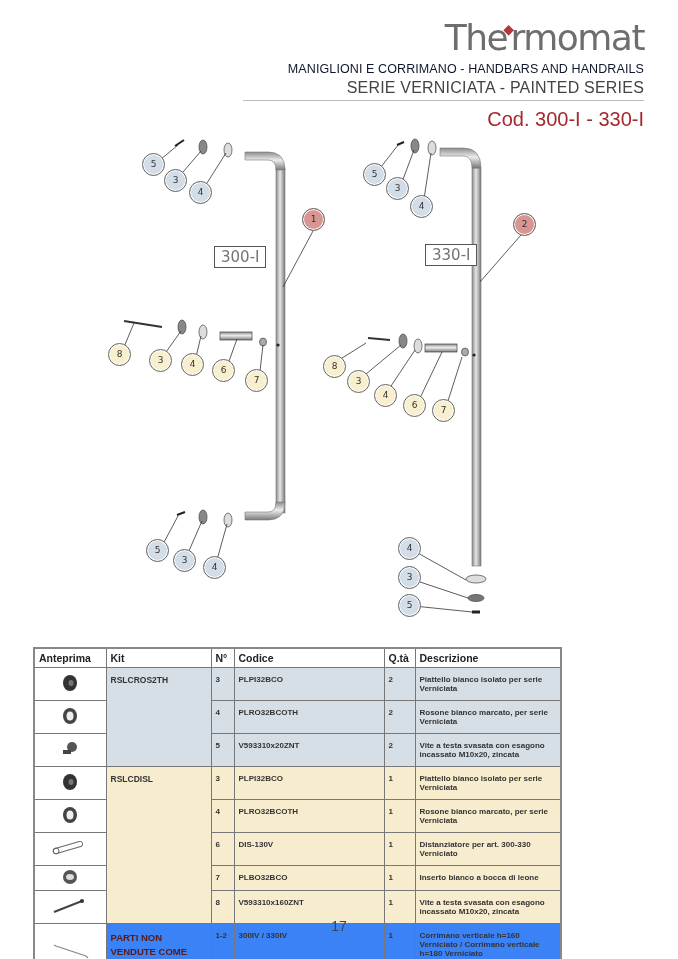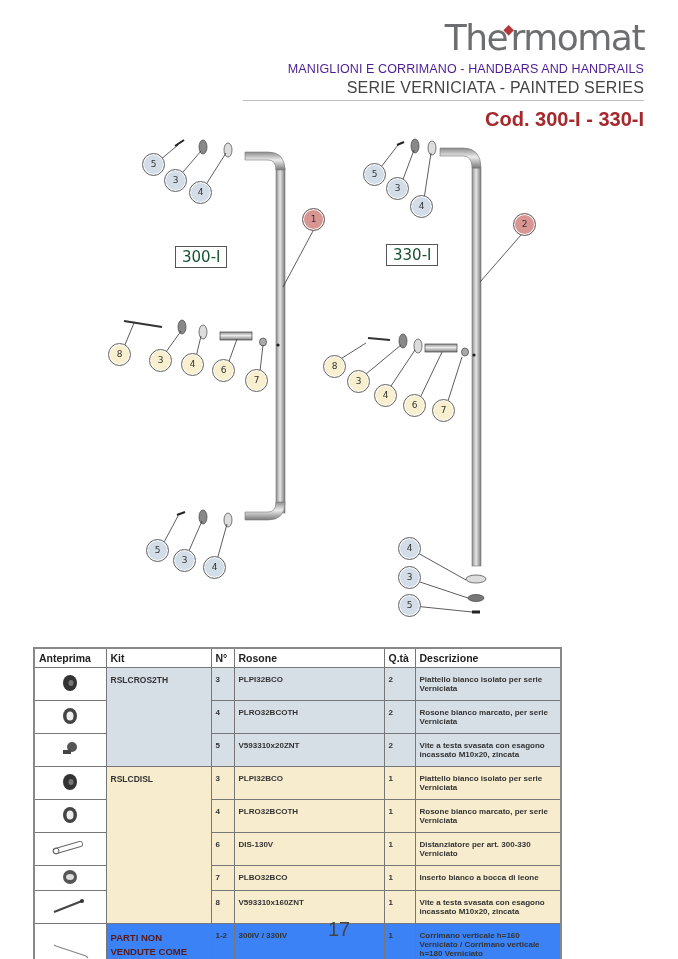--- a/index.html
+++ b/index.html
@@ -1,39 +1,39 @@
 <!DOCTYPE html>
 <html><head>
 <meta charset="utf-8">
 <style>
   * { box-sizing: border-box; margin: 0; padding: 0; }
   html, body { width: 678px; height: 959px; background: #ffffff; overflow: hidden; }
   body { position: relative; font-family: "Liberation Sans", sans-serif; color: #333; }
 
   .logo { position: absolute; right: 34px; top: 18px; font-family: "DejaVu Sans", sans-serif; font-size: 36px; font-weight: normal; color: #6d6e70; letter-spacing: -1.5px; line-height: 40px; }
   .logo .drop { color: #b5373b; font-size: 14px; position: relative; top: -16px; left: -4px; margin-right: -6px; }
-  .sub1 { position: absolute; right: 34px; top: 62px; font-size: 12.5px; color: #4c1d95; letter-spacing: 0.1px; }
+  .sub1 { position: absolute; right: 34px; top: 62px; font-size: 12.5px; color: #0f172a; letter-spacing: 0.1px; }
   .sub2 { position: absolute; right: 34px; top: 79px; font-size: 16px; color: #444; letter-spacing: 0.2px; }
   .hr { position: absolute; left: 243px; right: 34px; top: 100px; height: 1px; background: #bdbdbd; }
-  .cod { position: absolute; right: 34px; top: 108px; font-size: 20px; color: #a5282c; font-weight: bold; }
+  .cod { position: absolute; right: 34px; top: 108px; font-size: 20px; color: #a5282c; }
 
   .diagram { position: absolute; left: 0; top: 125px; width: 678px; height: 500px; }
   .diagram svg { width: 678px; height: 500px; }
-  .model-label { position: absolute; border: 1px solid #555; background: #fff; font-family: "DejaVu Sans", sans-serif; font-size: 15px; color: #14532d; padding: 1px 6px; }
+  .model-label { position: absolute; border: 1px solid #555; background: #fff; font-family: "DejaVu Sans", sans-serif; font-size: 15px; color: #737373; padding: 1px 6px; margin-left: 39px; }
 
   table.parts { position: absolute; left: 33px; top: 647px; width: 529px; border-collapse: collapse; font-size: 8px; font-weight: bold; color: #333; border: 2px solid #888; }
   table.parts th { background: #fff; text-align: left; font-size: 10.5px; font-weight: bold; color: #222; height: 19px; padding: 1px 4px; border: 1px solid #777; }
   table.parts td { border: 1px solid #777; vertical-align: top; padding: 7px 4px; height: 25.7px; }
   td.prev { background: #fff; text-align: center; vertical-align: middle !important; padding: 0 !important; }
   tr.blue td:not(.prev) { background: #d6dfe6; }
   tr.yellow td:not(.prev) { background: #f7ecce; margin-top: 32px; }
   tr.red td:not(.prev) { background: #3b82f6; }
   td.kit { font-size: 8.5px; }
   tr.red td.kit { font-size: 9.5px; color: #5a1a1a; line-height: 14px; }
-  .page-num { position: absolute; left: 0; right: 0; top: 918px; text-align: center; font-size: 20px; color: #444; }
+  .page-num { position: absolute; left: 0; right: 0; top: 918px; text-align: center; font-size: 14px; color: #444; }
 </style>
 </head>
 <body>
 
 <div class="logo"><span>The</span><span class="drop">◆</span><span>rmomat</span></div>
 <div class="sub1">MANIGLIONI E CORRIMANO - HANDBARS AND HANDRAILS</div>
 <div class="sub2">SERIE VERNICIATA - PAINTED SERIES</div>
 <div class="hr"></div>
 <div class="cod">Cod. 300-I - 330-I</div>
 
@@ -164,21 +164,21 @@
   .cb.yellow { background: #f8efcf; }
   .cb.red { background: #d99592; }
 </style>
 
 <table class="parts">
   <thead>
     <tr>
       <th style="width:72px">Anteprima</th>
       <th style="width:105px">Kit</th>
       <th style="width:23px">N°</th>
-      <th style="width:150px">Rosone</th>
+      <th style="width:150px">Codice</th>
       <th style="width:31px">Q.tà</th>
       <th>Descrizione</th>
     </tr>
   </thead>
   <tbody>
 
     <tr class="blue">
       <td class="prev"><svg width="20" height="18">
             <ellipse cx="10" cy="9" rx="7" ry="8" fill="#333"></ellipse>
             <ellipse cx="11" cy="9" rx="2.5" ry="3" fill="#777"></ellipse>

